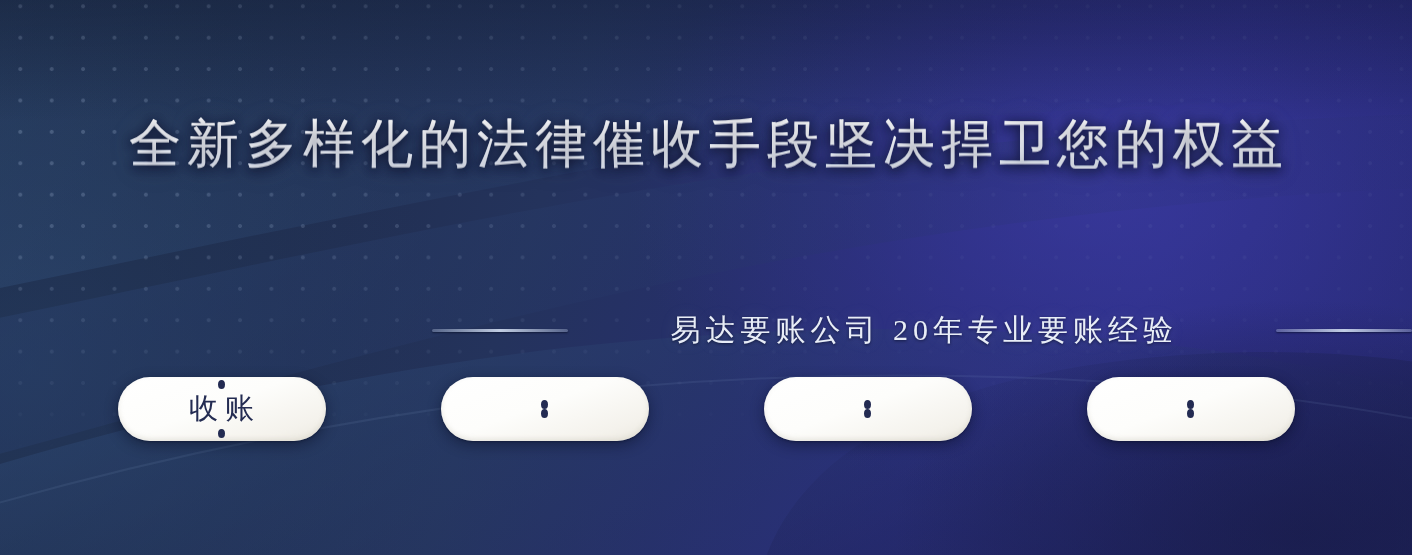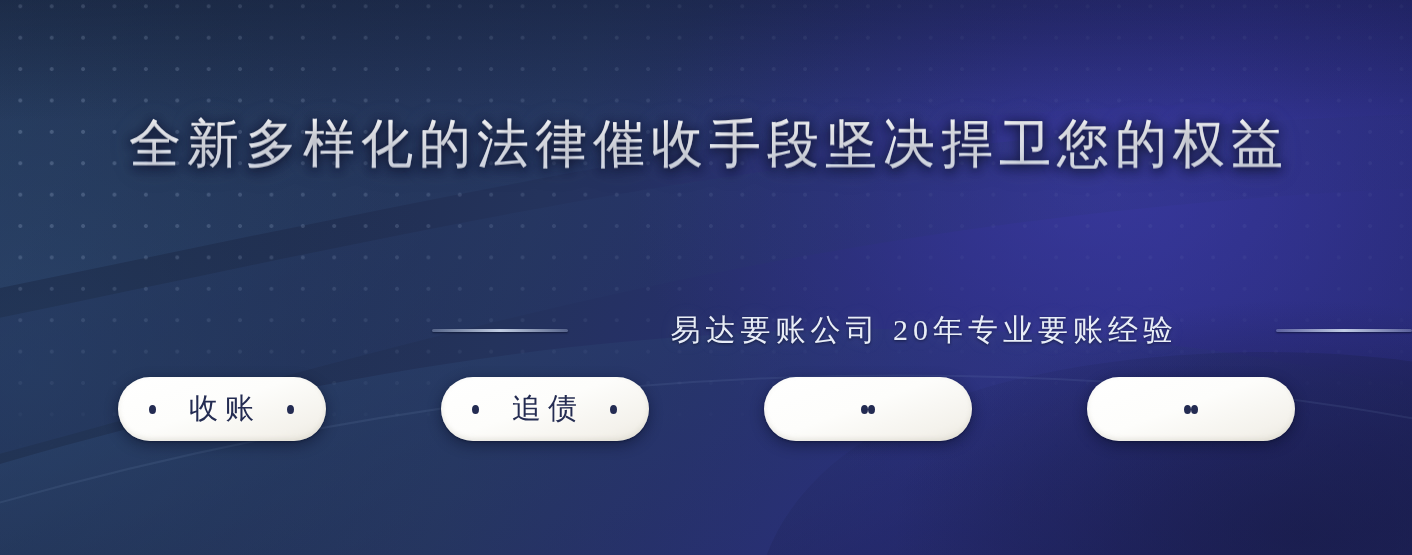--- a/index.html
+++ b/index.html
@@ -143,20 +143,21 @@
     width:208px; height:64px;
     border-radius:36px;
     display:flex; align-items:center; justify-content:center;
     gap:0;
     background:linear-gradient(160deg,#ffffff 0%,#fdfdfb 46%,#f4f2ec 82%,#ebe8df 100%);
     box-shadow:
       0 4px 14px rgba(6,10,32,0.45),
       0 1px 2px rgba(6,10,32,0.35),
       inset 0 -2px 5px rgba(190,186,172,0.32);
     position:relative;
+    flex-direction:column;
   }
   .pill-dot {
     width:7px; height:9px;
     border-radius:50%;
     background:#232b52;
     flex:0 0 auto;
   }
   .pill-label {
     font-size:29px;
     letter-spacing:7px;
@@ -228,21 +229,20 @@
     <div id="pills">
 
       <div class="pill">
         <span class="pill-dot"></span>
         <span class="pill-label">收账</span>
         <span class="pill-dot"></span>
       </div>
 
       <div class="pill">
         <span class="pill-dot"></span>
-        <span class="pill-label">追债</span>
         <span class="pill-dot"></span>
       </div>
 
       <div class="pill">
         <span class="pill-dot"></span>
         <span class="pill-dot"></span>
       </div>
 
       <div class="pill">
         <span class="pill-dot"></span>

